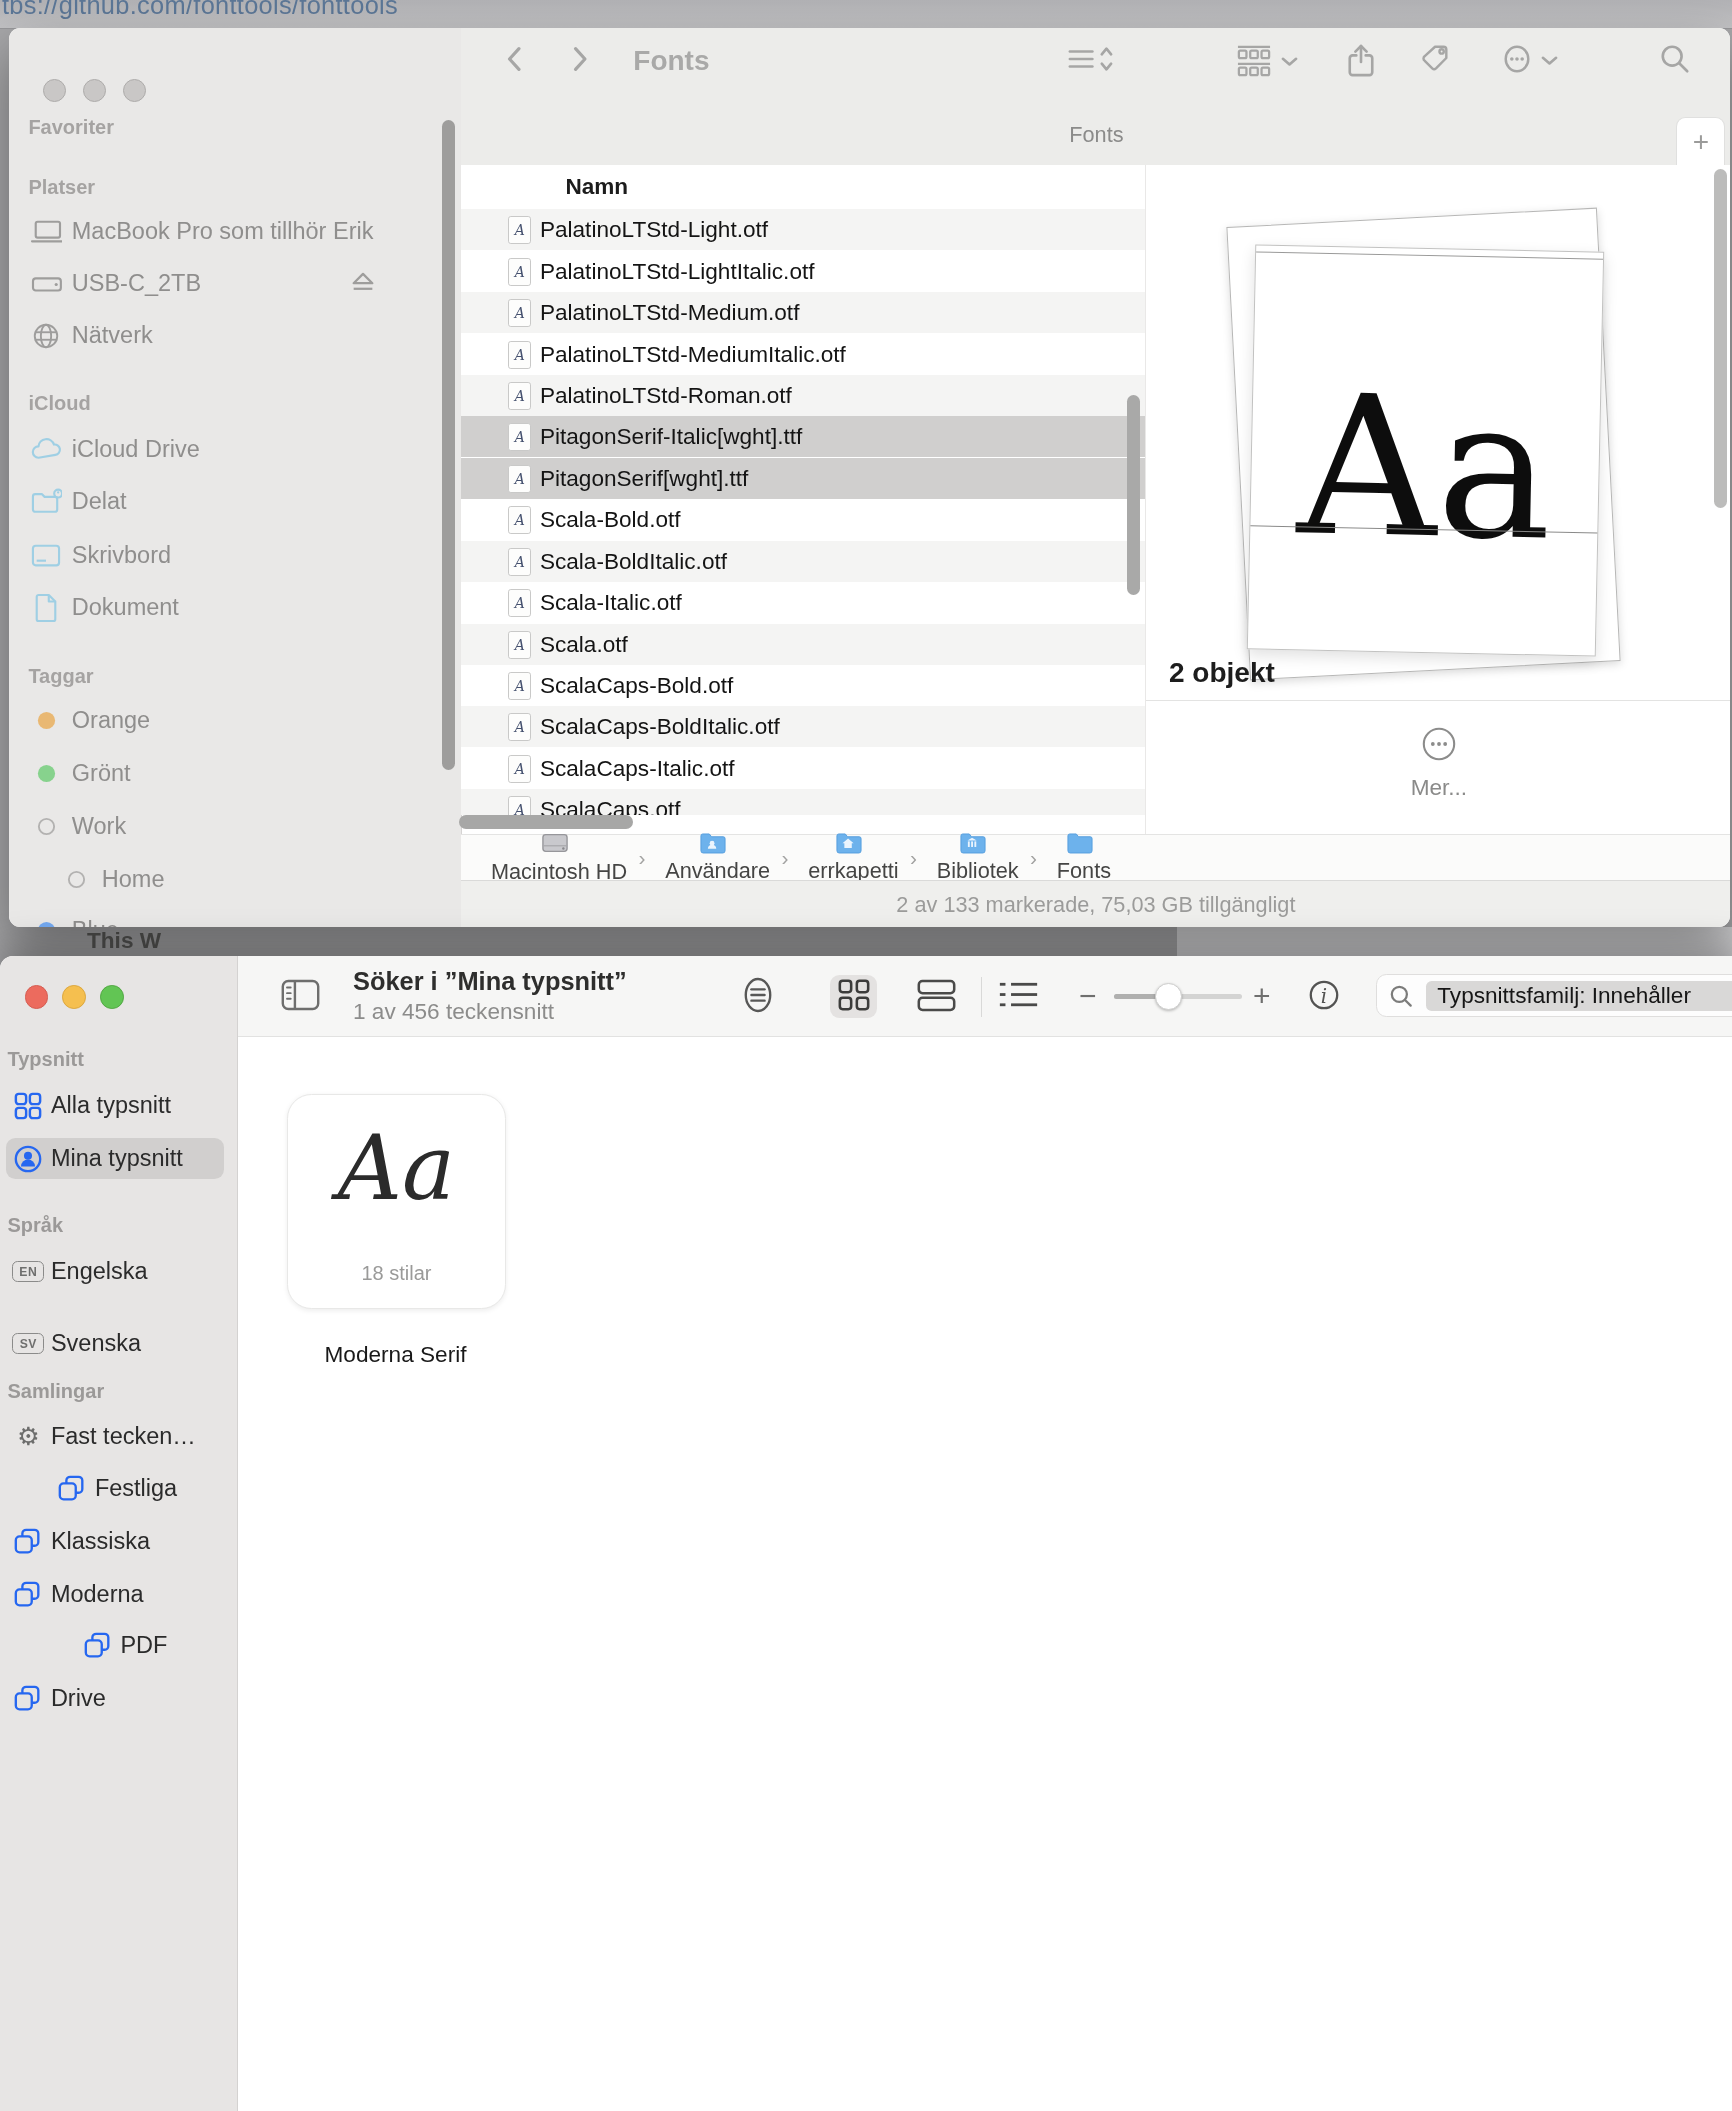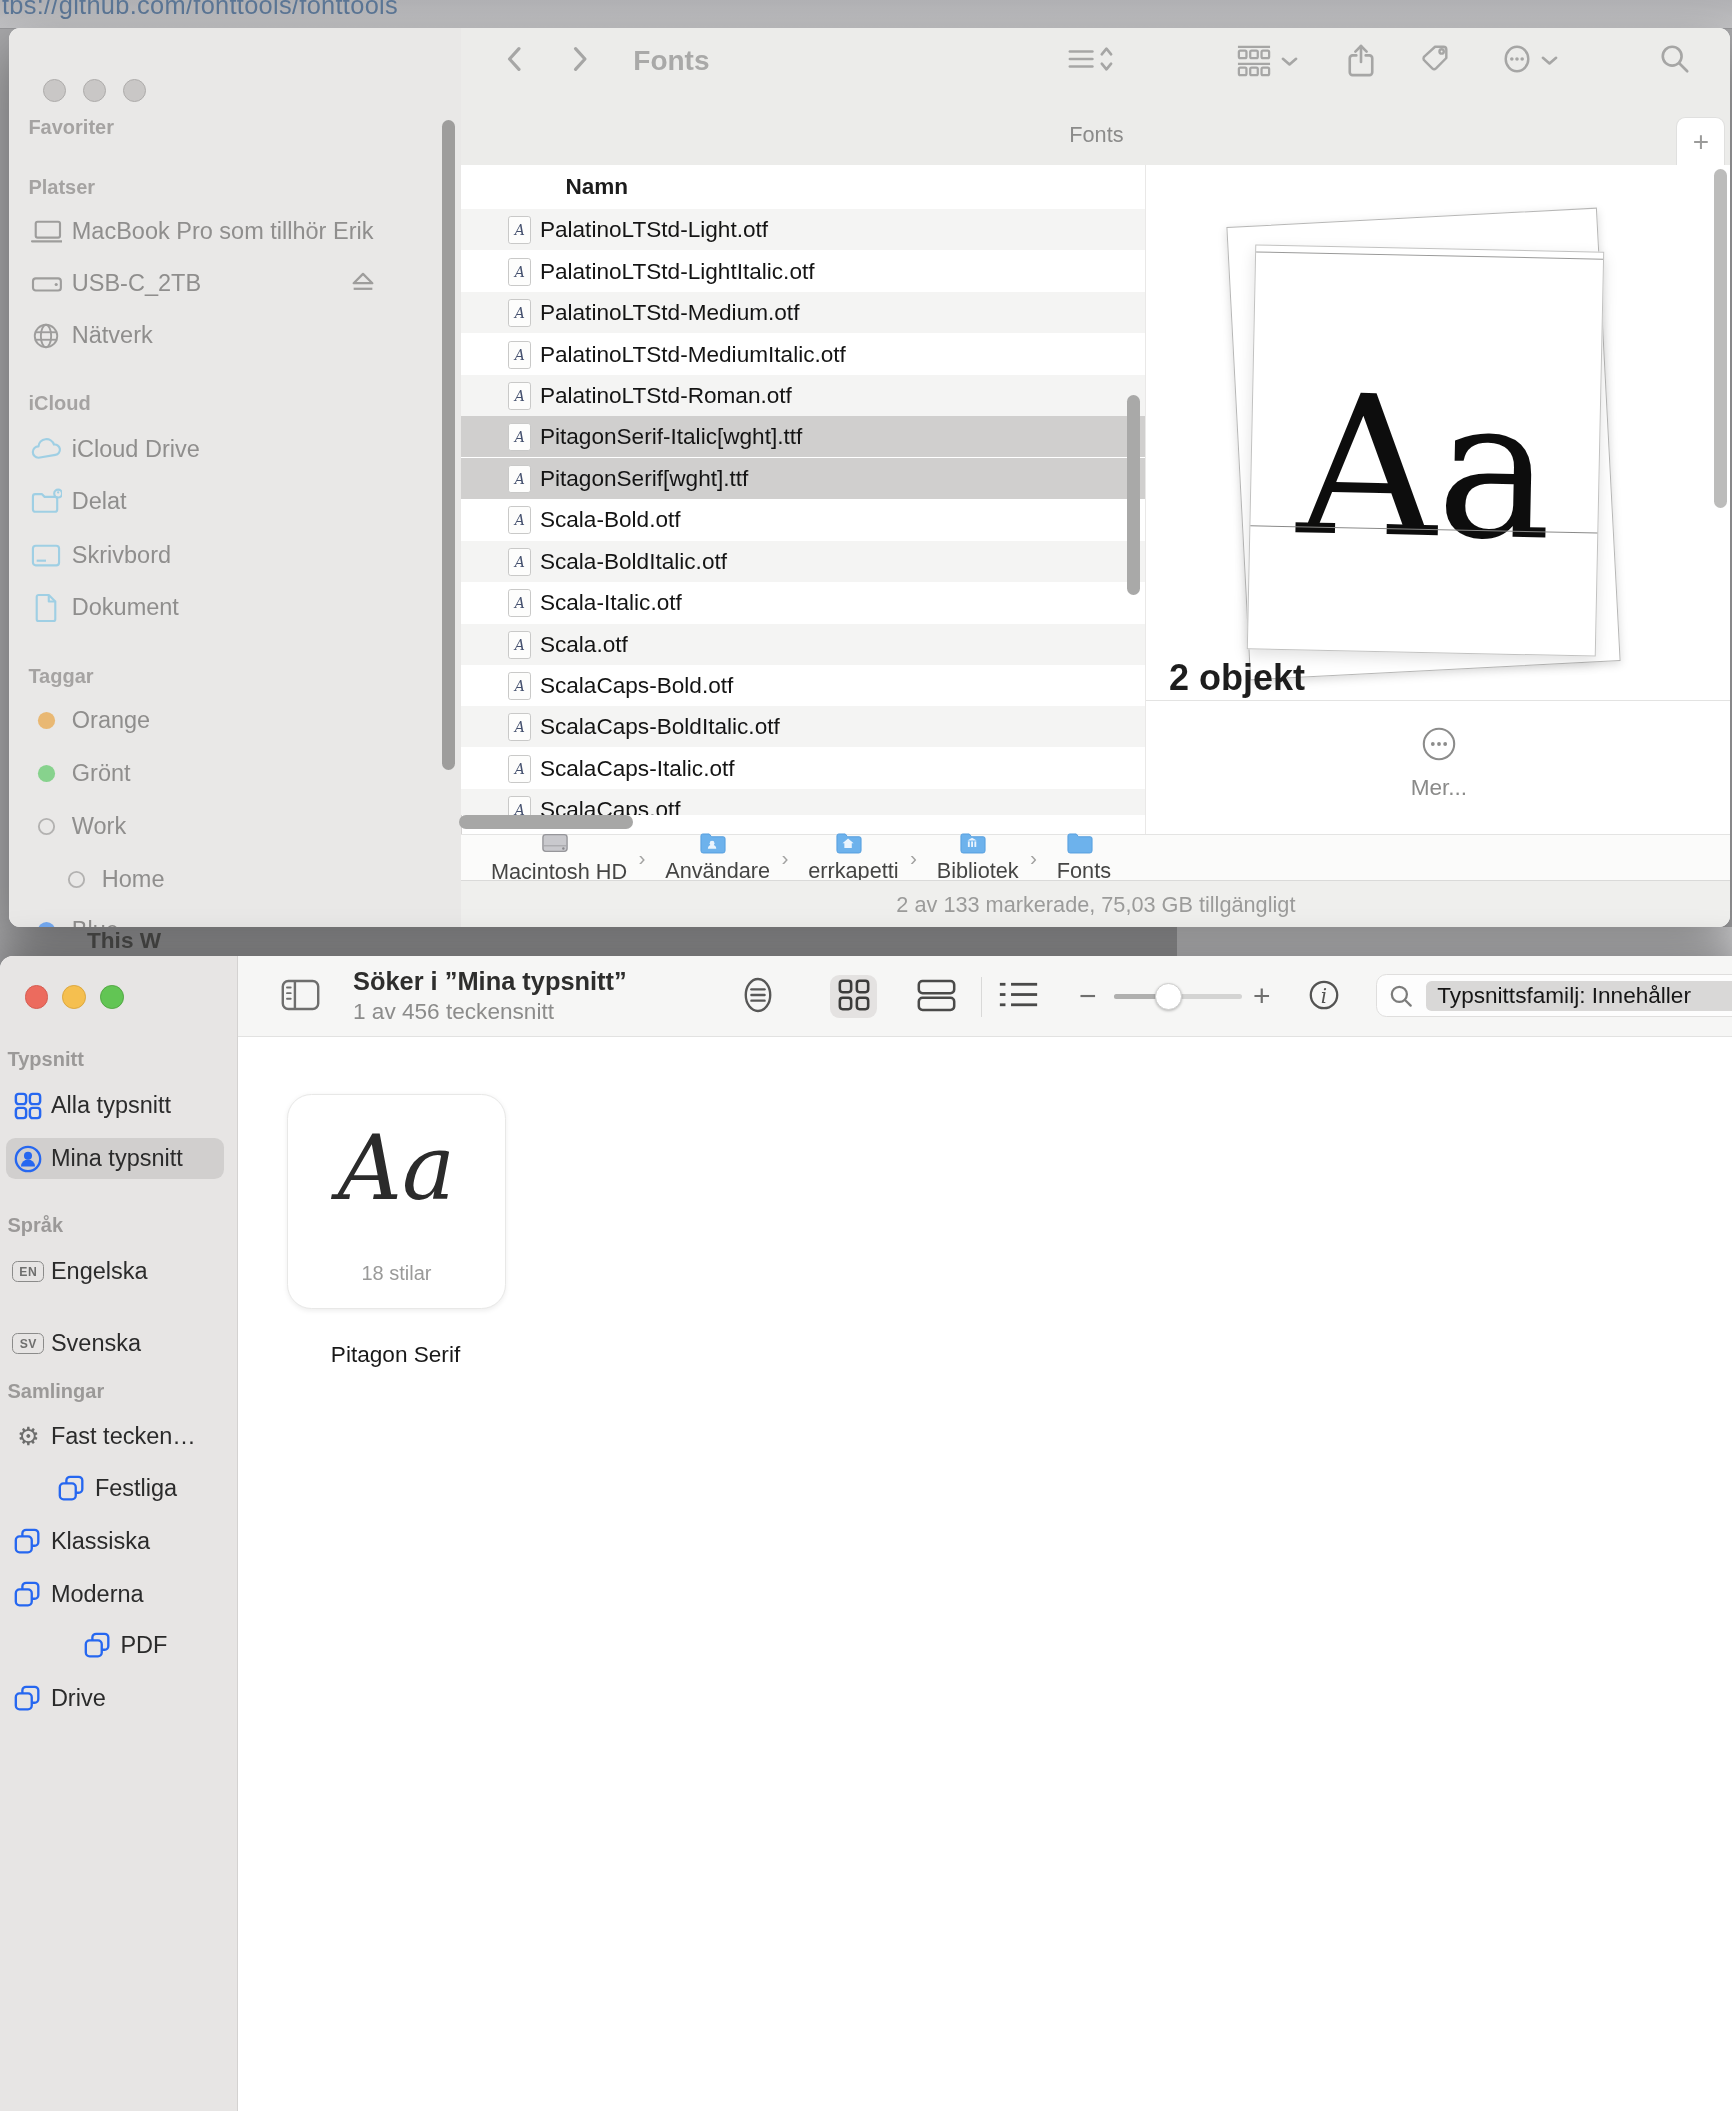--- a/index.html
+++ b/index.html
@@ -58,21 +58,21 @@
   .f-pane{position:absolute;left:1137px;top:137px;width:585px;height:669px;background:#fff;}
   .sheet{position:absolute;background:#fff;}
   .sheet.back{left:92px;top:52px;width:369px;height:452px;border:0.9px solid #b7b7b6;
               transform:rotate(-3deg);box-shadow:0 2.8px 9.4px rgba(0,0,0,.15);}
   .sheet.front{left:105px;top:83px;width:347px;height:403px;border:0.9px solid #c2c2c1;
                transform:rotate(1.2deg);box-shadow:0 5.6px 15px rgba(0,0,0,.12);}
   .sheet.front:before{content:"";position:absolute;left:0;right:0;top:5.6px;border-top:1.9px solid #9a9a99;}
   .sheet .baseline{position:absolute;left:0;right:0;top:280px;border-top:1.9px solid #8a8a89;}
   .sheet .aa{position:absolute;left:0;right:0;top:123px;text-align:center;
              font-family:"DejaVu Serif",serif;font-size:193px;line-height:193px;color:#0d0d0d;}
-  .f-count{position:absolute;left:22.6px;top:492px;font-size:36px;font-weight:700;color:#1d1d1d;}
+  .f-count{position:absolute;left:22.6px;top:492px;font-size:28px;font-weight:700;color:#1d1d1d;}
   .f-pane-div{position:absolute;left:0;right:0;top:535px;border-top:0.9px solid #e3e3e2;}
   .f-more{position:absolute;left:0;right:0;top:560px;text-align:center;}
   .f-more .lbl{display:block;margin-top:9.4px;font-size:22.6px;color:#8a8a89;}
   .f-pane-scroll{position:absolute;left:568px;top:3.8px;width:12.2px;height:339px;border-radius:6.6px;background:#bcbcbb;}
   
   .f-pathbar{position:absolute;left:452px;top:806px;width:1269px;height:46px;background:#fbfbfa;
              border-top:0.9px solid #e4e4e3;display:flex;align-items:center;padding-left:21px;box-sizing:border-box;}
   .crumb{display:flex;align-items:center;flex-direction:column;}
   .crumb .lb{margin-left:8.5px;font-size:21.7px;color:#454544;}
   .crumb-sep{margin:0 11.3px;font-size:21px;color:#a2a2a1;}
@@ -723,16 +723,16 @@
               </g>
             </svg></span>
         <div class="fb-token">Typsnittsfamilj: Innehåller</div>
       </div>
     </div>
 
     <div class="fb-card">
       <div class="glyph">Aa</div>
       <div class="styles">18 stilar</div>
     </div>
-    <div class="fb-card-name">Pitagon Serif</div>
+    <div class="fb-card-name">Moderna Serif</div>
   </div>
 </div>
 
 
 </body></html>

